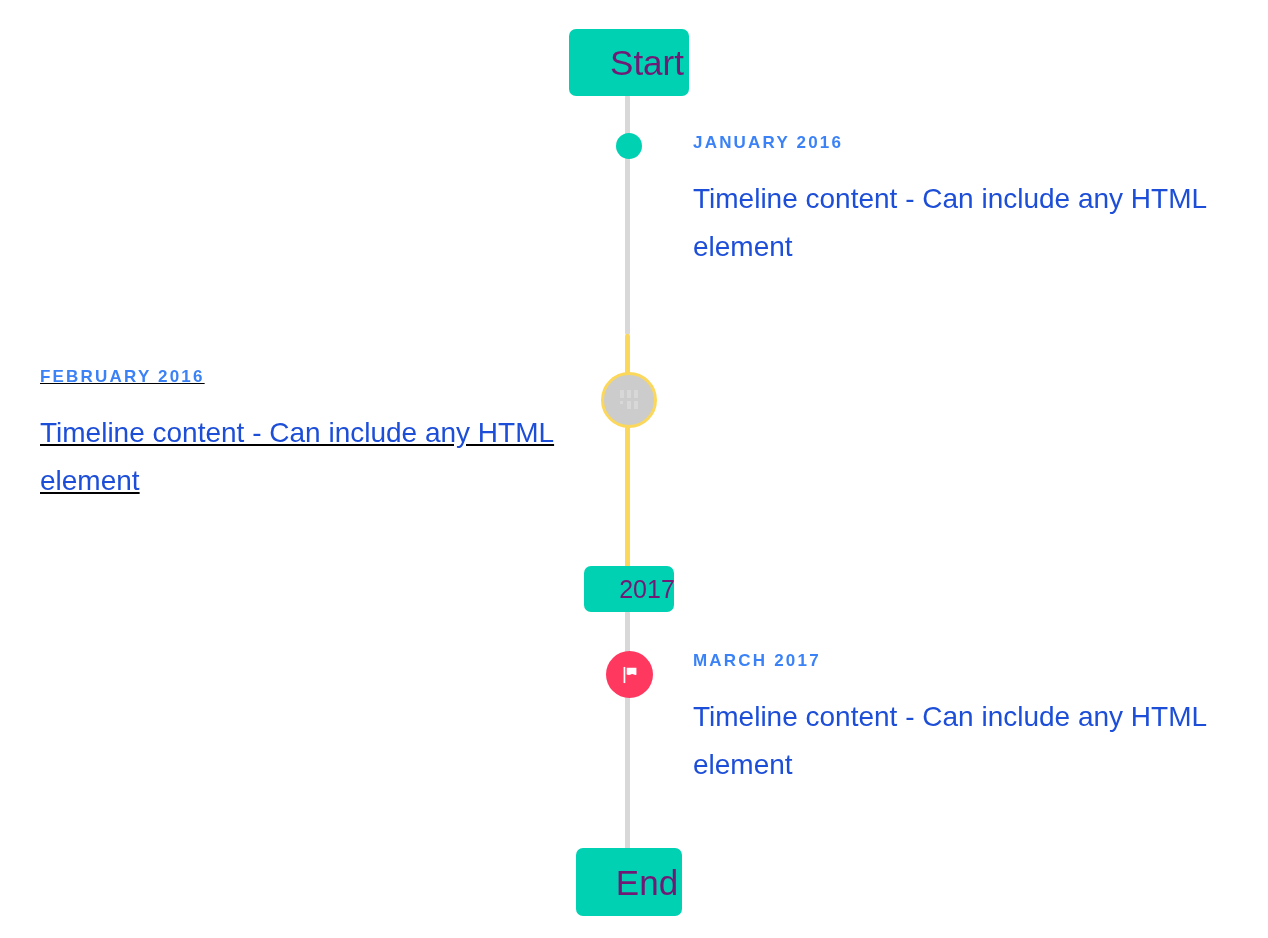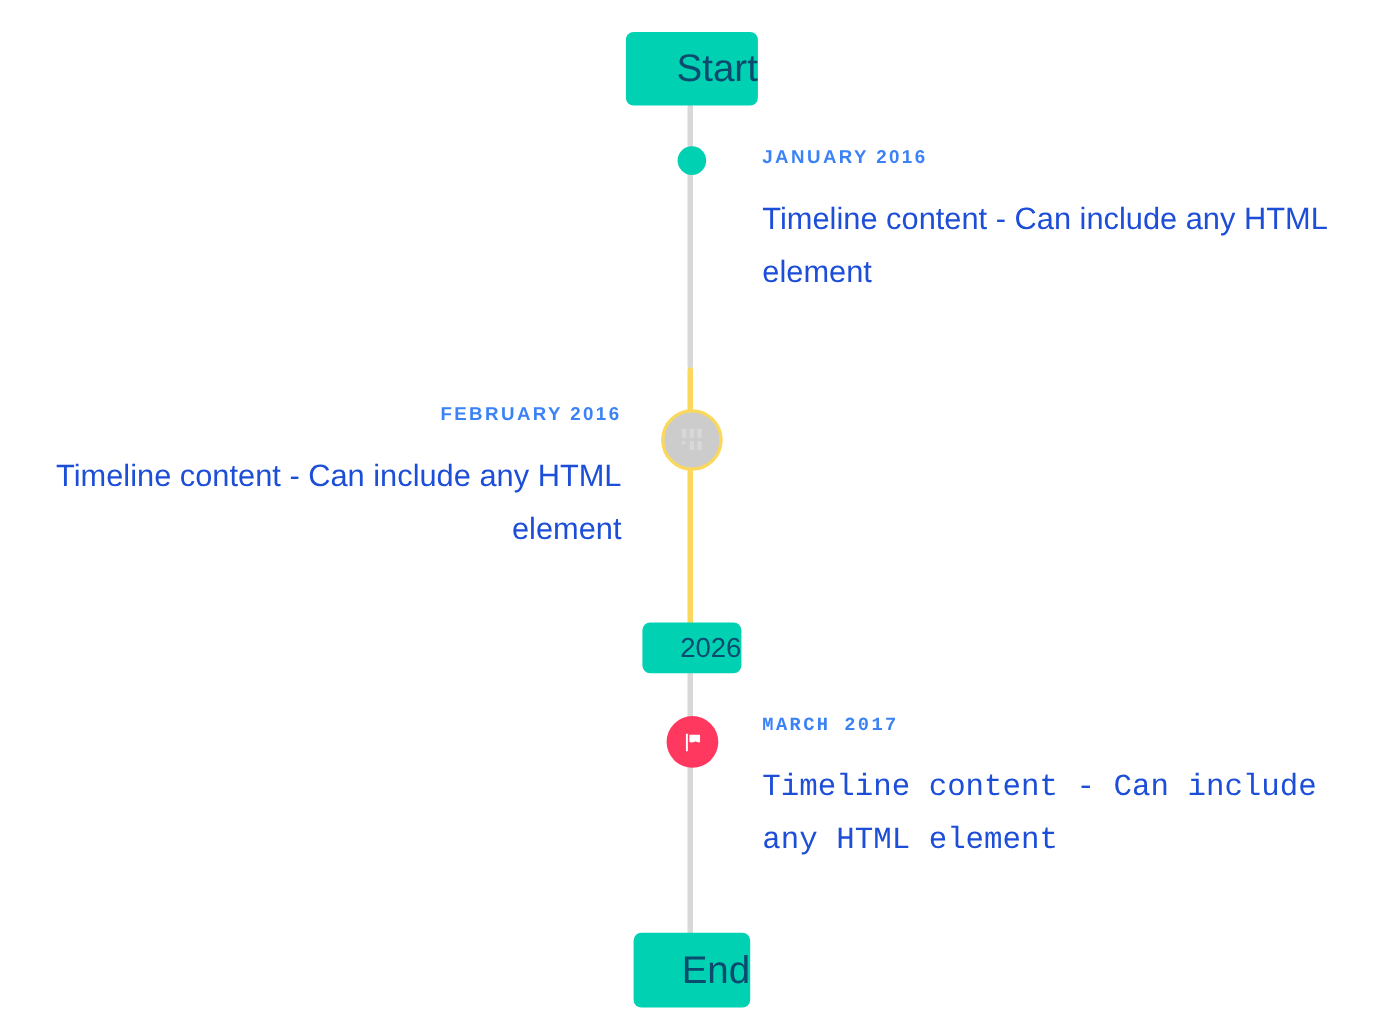--- a/index.html
+++ b/index.html
@@ -29,25 +29,25 @@
     border-radius: 2px;
   }
   .rail-grey-top   { top: 95px;  height: 240px; background: #d8d8d8; }
   .rail-yellow     { top: 334px; height: 234px; background: #fbd85c; }
   .rail-grey-bot   { top: 611px; height: 240px; background: #d8d8d8; }
 
   
   .badge {
     position: absolute;
     background: #00d1b2;
-    color: #0c4a6e;
+    color: #701a75;
     border-radius: 7px;
     display: flex;
     align-items: center;
-    justify-content: flex-end;
+    justify-content: center;
     box-sizing: border-box;
     line-height: 1;
     white-space: nowrap;
     padding-left: 36px;
   }
   .badge-start {
     left: 569px;
     top: 29px;
     width: 120px;
     height: 67px;
@@ -148,26 +148,26 @@
   }
 
   .content-right {
     left: 693px;
     width: 530px;
     text-align: left;
   }
   .content-left {
     left: 40px;
     width: 525px;
-    text-align: right;
+    text-decoration: underline;
   }
 
   .content-jan   { top: 134px; }
   .content-feb   { top: 368px; }
-  .content-mar   { top: 652px; font-family: Liberation Mono, monospace; }
+  .content-mar   { top: 652px; }
 </style>
 </head>
 <body>
 
 <div class="timeline">
 
   <div class="rail rail-grey-top"></div>
   <div class="rail rail-yellow"></div>
   <div class="rail rail-grey-bot"></div>
 
@@ -190,21 +190,21 @@
         <span></span>
         <span></span>
     </div>
   </div>
   <div class="item-content content-left content-feb">
     <div class="item-heading">FEBRUARY 2016</div>
     <div class="item-body">Timeline content - Can include any HTML element</div>
   </div>
 
   <div class="badge badge-year">
-    <span>2026</span>
+    <span>2017</span>
   </div>
 
   <div class="marker marker-flag">
     <svg width="22" height="22" viewBox="0 0 24 24">
       <path d="M5 3.2 h1.9 v17.6 h-1.9 z" fill="#ffffff"></path>
       <path d="M8.4 4.2 h10.6 v7.4 c-2.1 1.1 -3.6 -1.3 -5.4 -0.4 c-1.7 0.9 -3.4 1.0 -5.2 0.3 z" fill="#ffffff"></path>
     </svg>
   </div>
   <div class="item-content content-right content-mar">
     <div class="item-heading">MARCH 2017</div>

